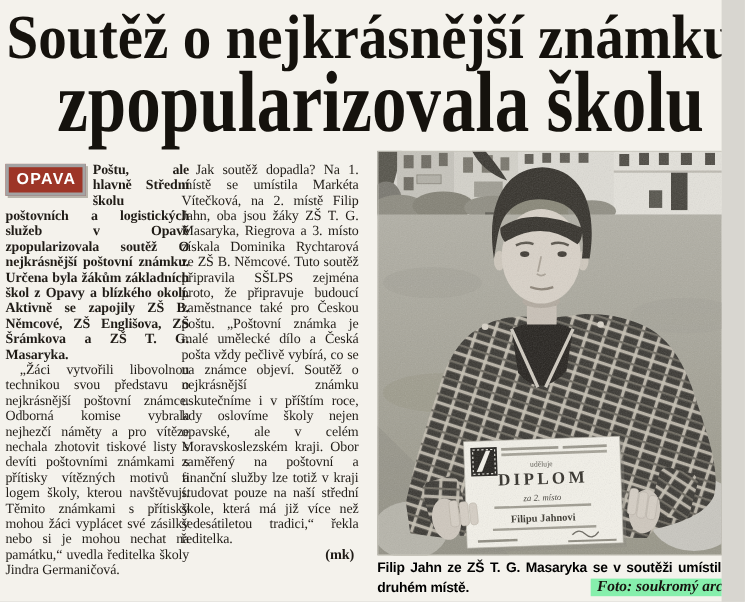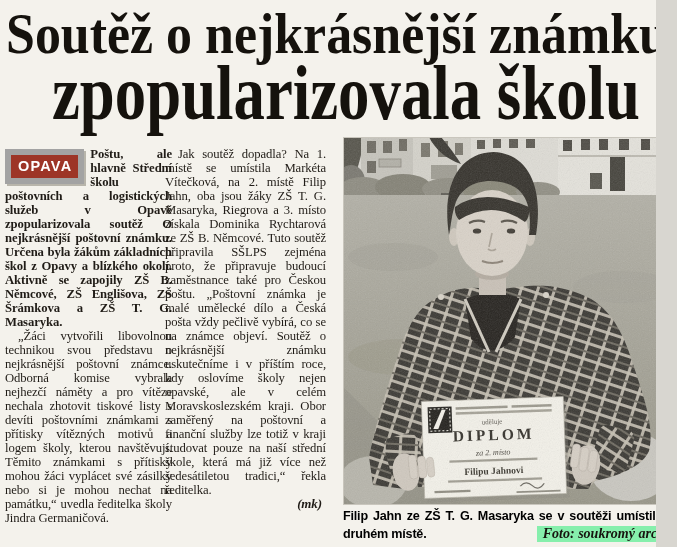--- a/index.html
+++ b/index.html
@@ -12,23 +12,23 @@
   .col{position:absolute;top:147px;text-align:justify;font-size:12.7px;line-height:14px;letter-spacing:-0.1px;color:#201c17;}
   .col1{left:5px;width:167px;}
   .col2{left:165px;width:161px;}
   .para{margin:0;}
   .lead{font-weight:bold;}
   .indent{text-indent:13px;}
   .badge{
     float:left;background:#9d3527;color:#fff;
     font-family:"Liberation Sans",sans-serif;font-weight:bold;font-size:14.5px;line-height:1;
     padding:4px 6px 4px 7px;margin:2px 6px 2px 0;letter-spacing:1.2px;
-    border:6px solid #a3a3a3;box-shadow:2px 2px 0 #b8b5ab;
-  }
-  .sig{margin:0;text-align:right;font-style:italic;font-weight:bold;padding-right:4px;font-size:13px;}
+    border:3px solid #a3a3a3;box-shadow:2px 2px 0 #b8b5ab;
+  }
+  .sig{margin:0;text-align:right;font-weight:bold;padding-right:4px;font-size:13px;}
   .photo-svg{position:absolute;left:343px;top:137px;display:block;}
   .captionrow{position:absolute;left:343px;top:508px;width:332px;}
   .caption{
     margin:0;font-family:Liberation Sans, sans-serif;font-weight:bold;
     font-size:12.6px;line-height:17.5px;letter-spacing:-0.2px;text-align:justify;color:#000000;
   }
   .credit{
     position:absolute;right:0;bottom:1px;
     font-family:"Liberation Serif",serif;font-style:italic;font-weight:bold;font-size:14px;color:#17140f;
     background:#86efac;padding-left:6px;

